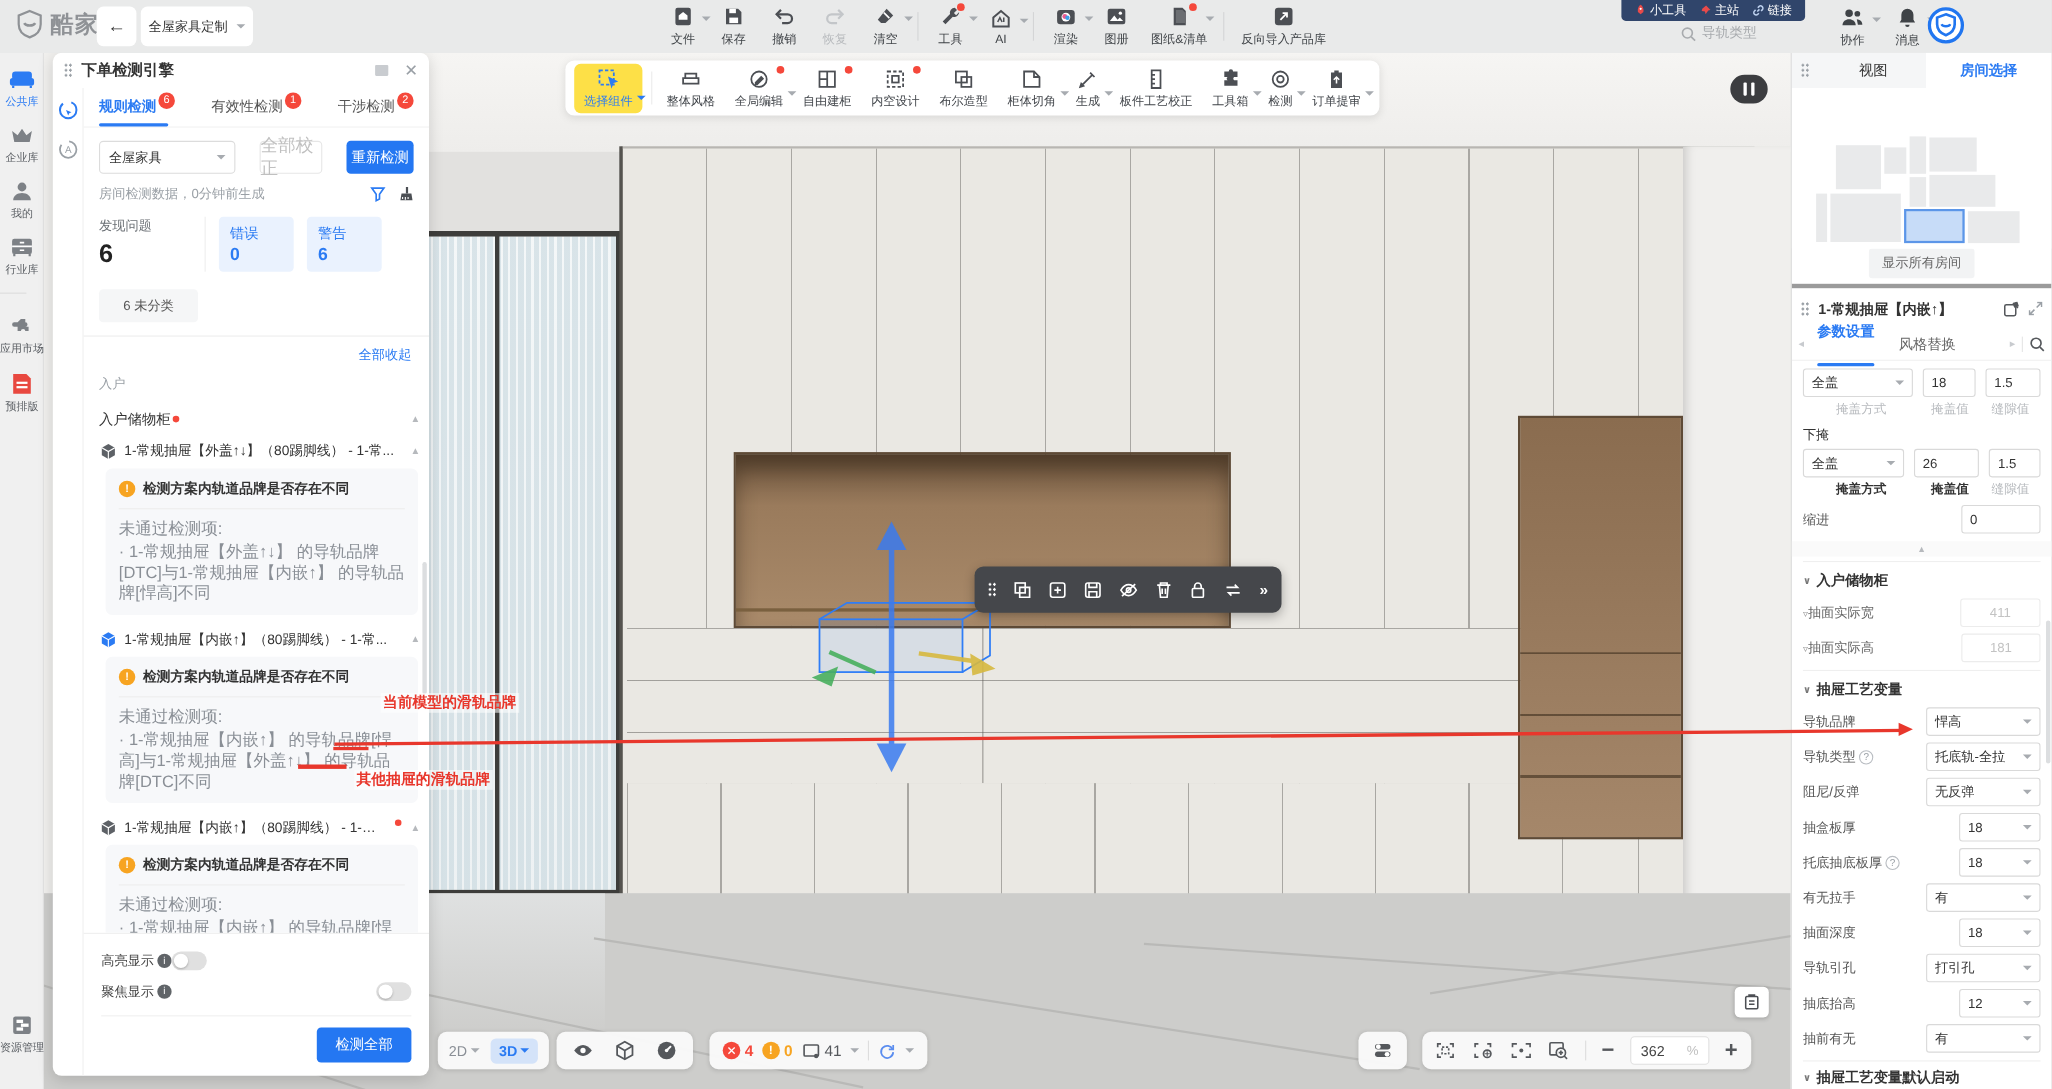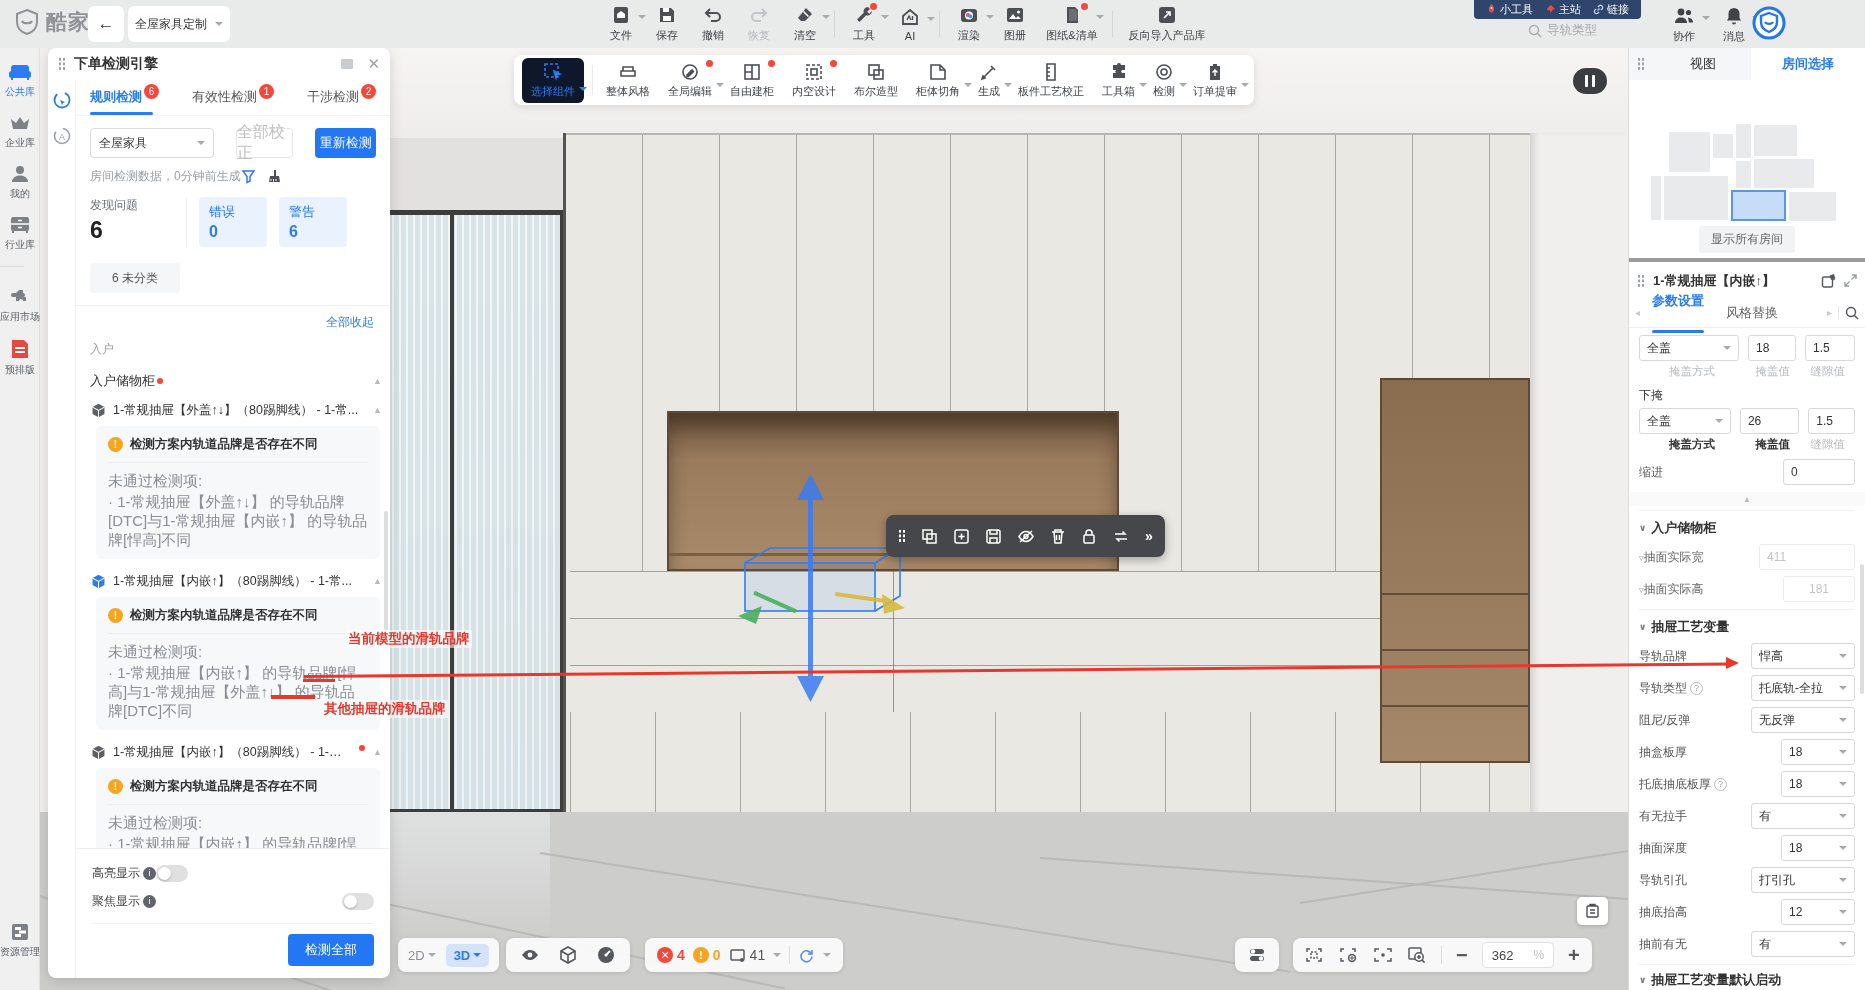--- a/index.html
+++ b/index.html
@@ -22,21 +22,21 @@
   #leftbar{position:absolute;left:0;top:48px;width:40px;height:942px;background:#f0f0f0;border-right:1px solid #e2e2e2;z-index:30}
   .ln{display:flex;flex-direction:column;align-items:center;gap:3px;font-size:10px;color:#5a5e63;width:40px;margin-bottom:14px;cursor:pointer}
   .ln.active{color:#2b7bf3}
   
   #canvas{position:absolute;left:40px;top:48px;width:1588px;height:942px;background:#e2e1df;overflow:hidden;z-index:1}
   .seamv{position:absolute;width:1px;background:rgba(85,82,78,.55)}
   .tile{position:absolute;height:1.5px;background:#b9b9b7;transform-origin:left center}
   
   #ribbon{position:absolute;left:474px;top:7px;height:50px;background:#fff;border-radius:8px;box-shadow:0 2px 8px rgba(0,0,0,.10);display:flex;align-items:center;padding:0 8px;z-index:20}
   .rb{display:flex;flex-direction:column;align-items:center;gap:2px;font-size:11px;color:#41454a;position:relative;padding:0 9px;cursor:pointer}
-  .rb.active{background:#0f172a;border-radius:6px;color:#2b7bf3;padding:4px 9px;margin-right:4px}
+  .rb.active{background:#fde047;border-radius:6px;color:#2b7bf3;padding:4px 9px;margin-right:4px}
   .rb .caret{position:absolute;right:-3px;bottom:12px}
   .rb .reddot{top:-2px;right:8px}
   .rbsep{width:1px;height:30px;background:#ececec;margin:0 4px}
   
   #floatbar{position:absolute;left:846px;top:467px;height:42px;background:#45474b;border-radius:8px;display:flex;align-items:center;gap:15px;padding:0 12px;box-shadow:0 3px 10px rgba(0,0,0,.3);z-index:15;color:#fff}
   
   .bargroup{position:absolute;background:rgba(250,250,250,.95);border-radius:8px;height:34px;display:flex;align-items:center;box-shadow:0 1px 4px rgba(0,0,0,.12);z-index:18}
   
   #dpanel{position:absolute;left:48px;top:48px;width:342px;height:930px;background:#fff;border-radius:8px;box-shadow:0 3px 14px rgba(0,0,0,.15);z-index:35;display:flex;flex-direction:column}
   .dp-title{height:32px;display:flex;align-items:center;padding:0 10px;gap:8px}
@@ -695,21 +695,21 @@
             <span>全屋家具</span>
             <span class="caret"></span>
           </div>
         <div class="btn-ghost" style="width:66px">
             <span>全部校正</span>
           </div>
         <div class="btn-blue" style="width:70px;height:30px">
             <span>重新检测</span>
           </div>
       </div>
-      <div class="flex" style="padding:10px 14px 0;">
+      <div class="flex" style="padding:10px 14px 0;justify-content:space-between">
         <span style="color:#9aa0a6">房间检测数据，0分钟前生成</span>
         <span class="flex" style="gap:10px">
           <svg width="15" height="15" viewBox="0 0 15 15" fill="none" stroke="#2b7bf3" stroke-width="1.5">
               <path d="M2 2h11L9 7.5V12l-3 1.5V7.5z"></path>
             </svg>
           <svg width="15" height="15" viewBox="0 0 15 15" fill="#4c4f54">
               <path d="M8 1h2v6H8z"></path>
               <path d="M4 7h9l1 6H3z"></path>
               <path d="M5 10v2M7.5 10v2.5M10 10v2" stroke="#fff" stroke-width="1"></path>
             </svg>
@@ -921,21 +921,21 @@
     <div class="hdiv"></div>
 
     <div class="prow" style="height:26px">
         <span class="seclbl">
           <span style="font-size:9px;color:#777">∨</span>
           <span>入户储物柜</span>
         </span>
       </div>
     <div class="prow">
         <span style="color:#666"><span style="font-size:9px;color:#999">▿</span><span>抽面实际宽</span></span>
-        <div class="pfield dis" style="width:96px;justify-content:flex-start">
+        <div class="pfield dis" style="width:73px;justify-content:center">
           <span>411</span>
         </div>
       </div>
     <div class="prow">
         <span style="color:#666"><span style="font-size:9px;color:#999">▿</span><span>抽面实际高</span></span>
         <div class="pfield dis" style="width:72px;justify-content:center">
           <span>181</span>
         </div>
       </div>
     <div class="hdiv"></div>

